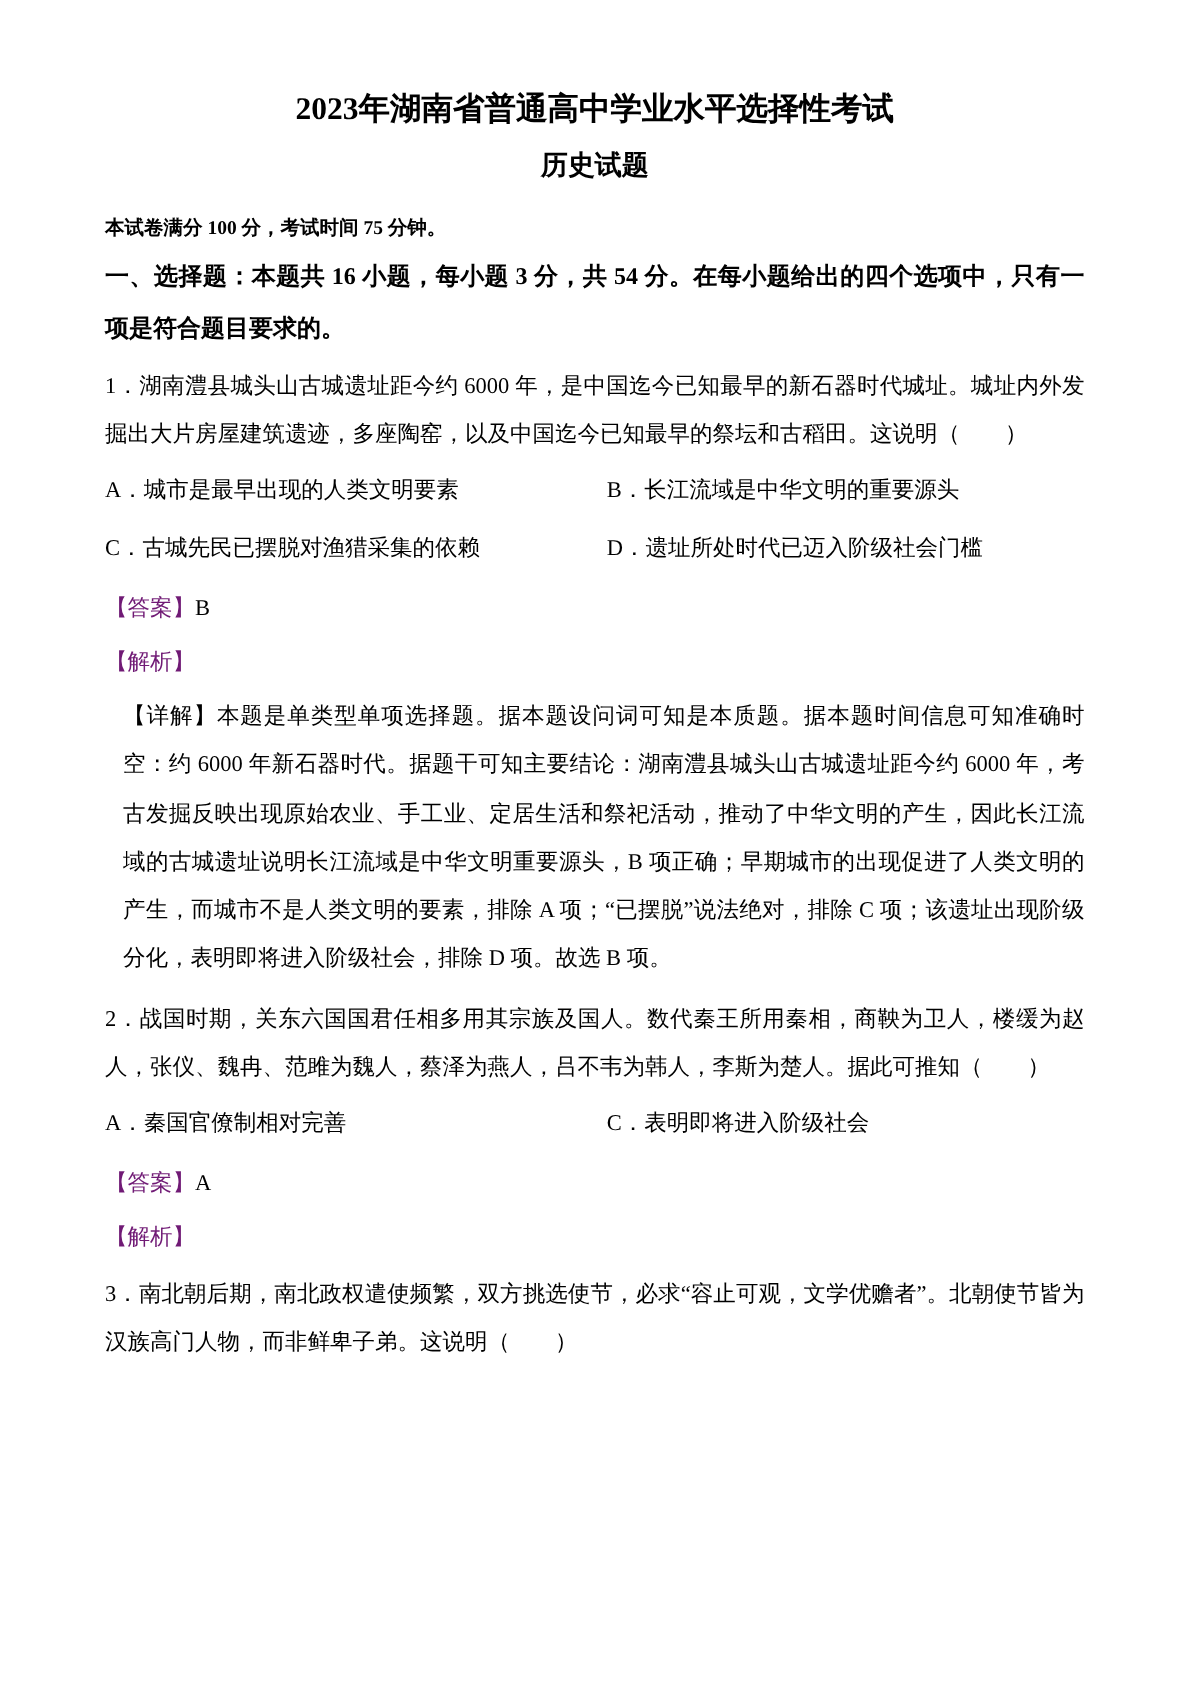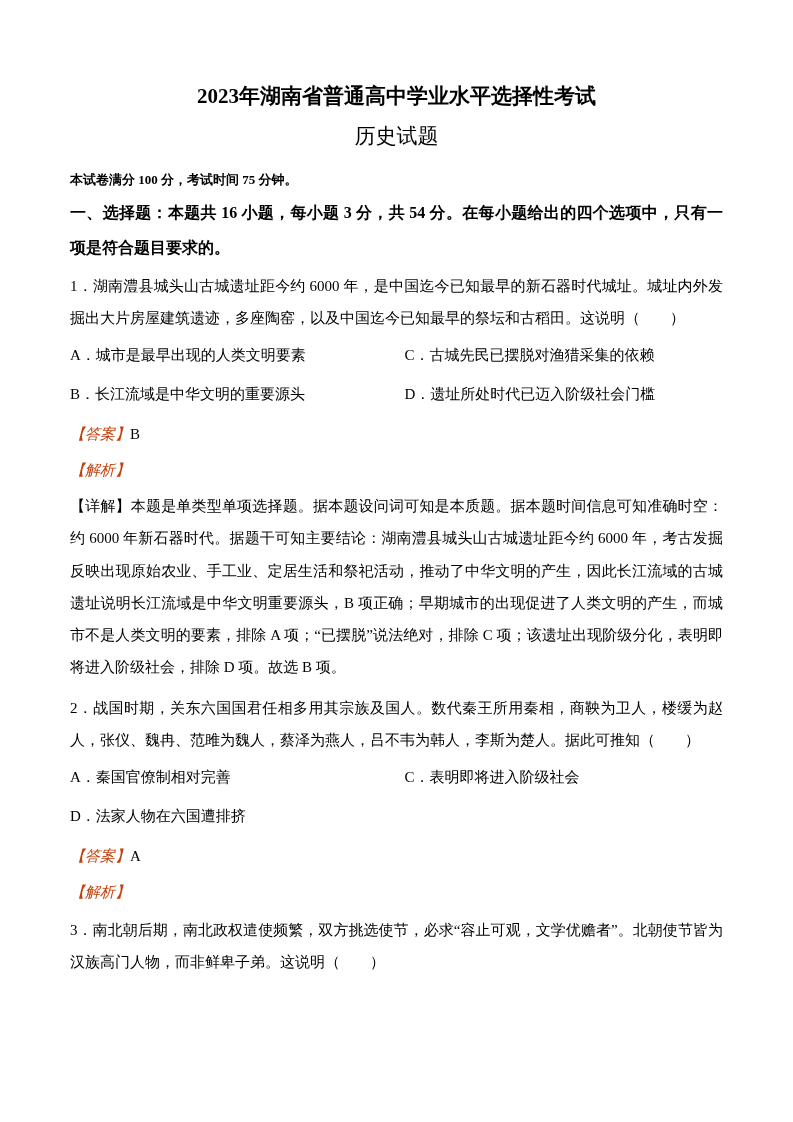--- a/index.html
+++ b/index.html
@@ -2,35 +2,35 @@
 <html><head>
 <meta charset="utf-8">
 <style>
   * { box-sizing: border-box; }
   html, body { margin: 0; padding: 0; background: #ffffff; }
   .page {
     width: 793px;
     height: 1122px;
     margin: 0 auto;
     background: #ffffff;
-    padding: 76px 70px 0 70px;
+    padding: 52px 70px 0 70px;
     font-family: "Liberation Serif", "DejaVu Serif", serif;
     font-size: 15px;
     color: #000000;
     overflow: hidden;
   }
   .title {
     font-size: 21px;
     font-weight: bold;
     text-align: center;
     margin: 6px 0 12px 0;
   }
   .subtitle {
-    font-size: 21px;
-    font-weight: normal;
+    font-size: 18px;
+    font-weight: bold;
     text-align: center;
     margin: 0 0 16px 0;
   }
   .exam-info {
     font-weight: bold;
     font-size: 13px;
     line-height: 2.1;
     margin: 6px 0 2px 0;
   }
   .section-header {
@@ -49,55 +49,54 @@
   .options {
     display: grid;
     grid-template-columns: 1.05fr 1fr;
     margin: 2px 0 2px 0;
   }
   .option { line-height: 2.6; }
   .answer-row, .analysis-row {
     line-height: 2.4;
     margin: 0;
   }
-  .teal { color: #c2410c; font-style: italic; }
+  .teal { color: #701a75; }
   .answer-value { color: #000000; }
   .detail {
     line-height: 2.15;
     text-align: justify;
-    margin: 2px 0 8px 0;
+    margin: 2px 0 8px 12px;
   }
 </style>
 </head>
 <body>
 
 <div class="page">
   <h1 class="title">2023年湖南省普通高中学业水平选择性考试</h1>
   <h2 class="subtitle">历史试题</h2>
   <p class="exam-info">本试卷满分 100 分，考试时间 75 分钟。</p>
   <p class="section-header">一、选择题：本题共 16 小题，每小题 3 分，共 54 分。在每小题给出的四个选项中，只有一项是符合题目要求的。</p>
   <div>
       <div class="question">
         <p class="stem">1．湖南澧县城头山古城遗址距今约 6000 年，是中国迄今已知最早的新石器时代城址。城址内外发掘出大片房屋建筑遗迹，多座陶窑，以及中国迄今已知最早的祭坛和古稻田。这说明（　　）</p>
         <div class="options">
           <div class="option">A．城市是最早出现的人类文明要素</div>
+          <div class="option">B．长江流域是中华文明的重要源头</div>
           <div class="option">C．古城先民已摆脱对渔猎采集的依赖</div>
-          <div class="option">B．长江流域是中华文明的重要源头</div>
           <div class="option">D．遗址所处时代已迈入阶级社会门槛</div>
         </div>
         <p class="answer-row"><span class="teal">【答案】</span><span class="answer-value">B</span></p>
         <p class="analysis-row teal">【解析】</p>
         <p class="detail">【详解】本题是单类型单项选择题。据本题设问词可知是本质题。据本题时间信息可知准确时空：约 6000 年新石器时代。据题干可知主要结论：湖南澧县城头山古城遗址距今约 6000 年，考古发掘反映出现原始农业、手工业、定居生活和祭祀活动，推动了中华文明的产生，因此长江流域的古城遗址说明长江流域是中华文明重要源头，B 项正确；早期城市的出现促进了人类文明的产生，而城市不是人类文明的要素，排除 A 项；“已摆脱”说法绝对，排除 C 项；该遗址出现阶级分化，表明即将进入阶级社会，排除 D 项。故选 B 项。</p>
       </div>
       <div class="question">
         <p class="stem">2．战国时期，关东六国国君任相多用其宗族及国人。数代秦王所用秦相，商鞅为卫人，楼缓为赵人，张仪、魏冉、范雎为魏人，蔡泽为燕人，吕不韦为韩人，李斯为楚人。据此可推知（　　）</p>
         <div class="options">
           <div class="option">A．秦国官僚制相对完善</div>
           <div class="option">C．表明即将进入阶级社会</div>
-          <div class="option">D．法家人物在六国遭排挤</div>
         </div>
         <p class="answer-row"><span class="teal">【答案】</span><span class="answer-value">A</span></p>
         <p class="analysis-row teal">【解析】</p>
       </div>
       <div class="question">
         <p class="stem">3．南北朝后期，南北政权遣使频繁，双方挑选使节，必求“容止可观，文学优赡者”。北朝使节皆为汉族高门人物，而非鲜卑子弟。这说明（　　）</p>
       </div>
     </div>
 </div>
 

